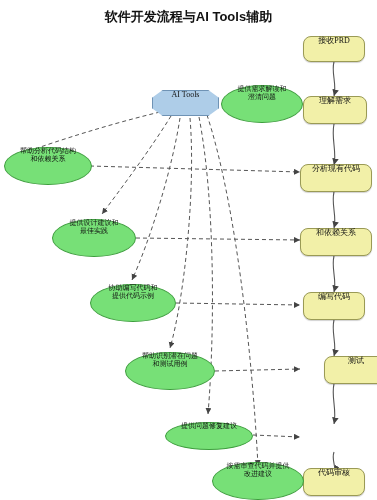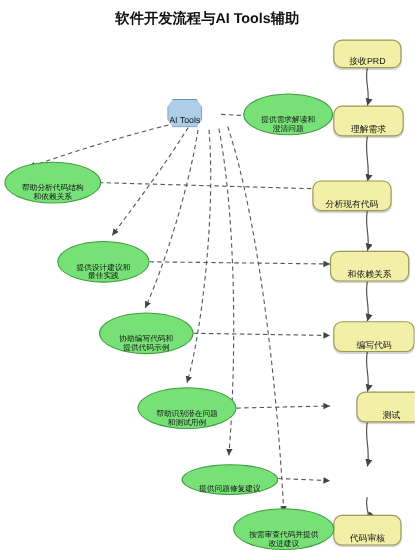--- a/index.html
+++ b/index.html
@@ -11,21 +11,21 @@
     position:relative;
   }
   #diagram-root{position:relative;width:377px;height:500px;}
   #title{
     position:absolute;left:0;top:8px;width:377px;
     text-align:center;
     font-size:13px;font-weight:bold;color:#111;
     letter-spacing:0px;
   }
   svg#edges{position:absolute;left:0;top:0;width:377px;height:500px;}
-  .node{position:absolute;box-sizing:border-box;display:flex;align-items:flex-end;justify-content:center;text-align:center;}
+  .node{position:absolute;box-sizing:border-box;display:flex;align-items:flex-start;justify-content:center;text-align:center;font-family:Liberation Serif, serif;}
   .node .lbl{display:block;line-height:1.12;}
   
   .proc{
     background:#f2f0a8;
     border:1px solid #9a9a55;
     border-radius:8px;
     color:#111;
     font-size:8px;
     box-shadow:0 1px 1px rgba(0,0,0,.18);
   }
@@ -87,37 +87,37 @@
       <path d="M201,104 L300,109"></path>
       <path d="M90,166 L300,172"></path>
       <path d="M136,238 L300,240"></path>
       <path d="M176,303 L300,305"></path>
       <path d="M215,371 L300,369"></path>
       <path d="M253,435 L300,437"></path>
       <path d="M296,481 L303,481"></path>
     </g>
   </svg>
 
-  <div class="node tool" style="left:152px;top:90px;width:32px;height:26px;">
+  <div class="node tool" style="left:152px;top:90px;width:67px;height:26px;">
     <span class="lbl">AI Tools</span>
   </div>
 
   <div class="node proc" style="left:303px;top:36px;width:62px;height:26px;">
     <span class="lbl">接收PRD</span>
   </div>
   <div class="node proc" style="left:303px;top:96px;width:64px;height:28px;">
     <span class="lbl">理解需求</span>
   </div>
-  <div class="node proc" style="left:284px;top:164px;width:72px;height:28px;">
+  <div class="node proc" style="left:300px;top:164px;width:72px;height:28px;">
     <span class="lbl">分析现有代码</span>
   </div>
   <div class="node proc" style="left:300px;top:228px;width:72px;height:28px;">
     <span class="lbl">和依赖关系</span>
   </div>
-  <div class="node proc" style="left:303px;top:292px;width:74px;height:28px;">
+  <div class="node proc" style="left:303px;top:292px;width:62px;height:28px;">
     <span class="lbl">编写代码</span>
   </div>
   <div class="node proc" style="left:324px;top:356px;width:64px;height:28px;">
     <span class="lbl">测试</span>
   </div>
   <div class="node proc" style="left:303px;top:468px;width:62px;height:28px;">
     <span class="lbl">代码审核</span>
   </div>
 
   <div class="node aid" style="left:221px;top:85px;width:82px;height:38px;">

